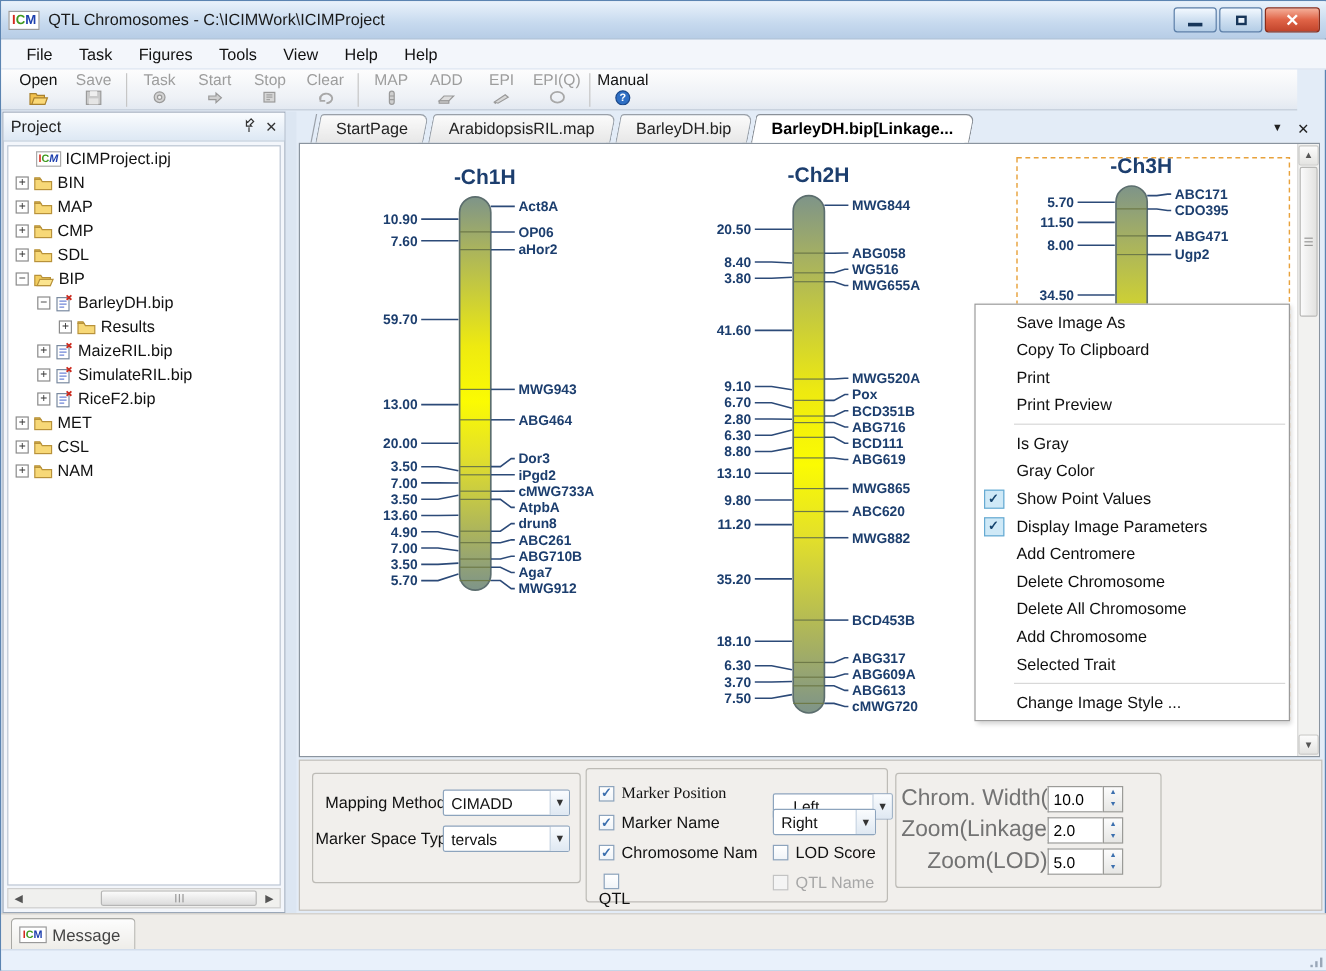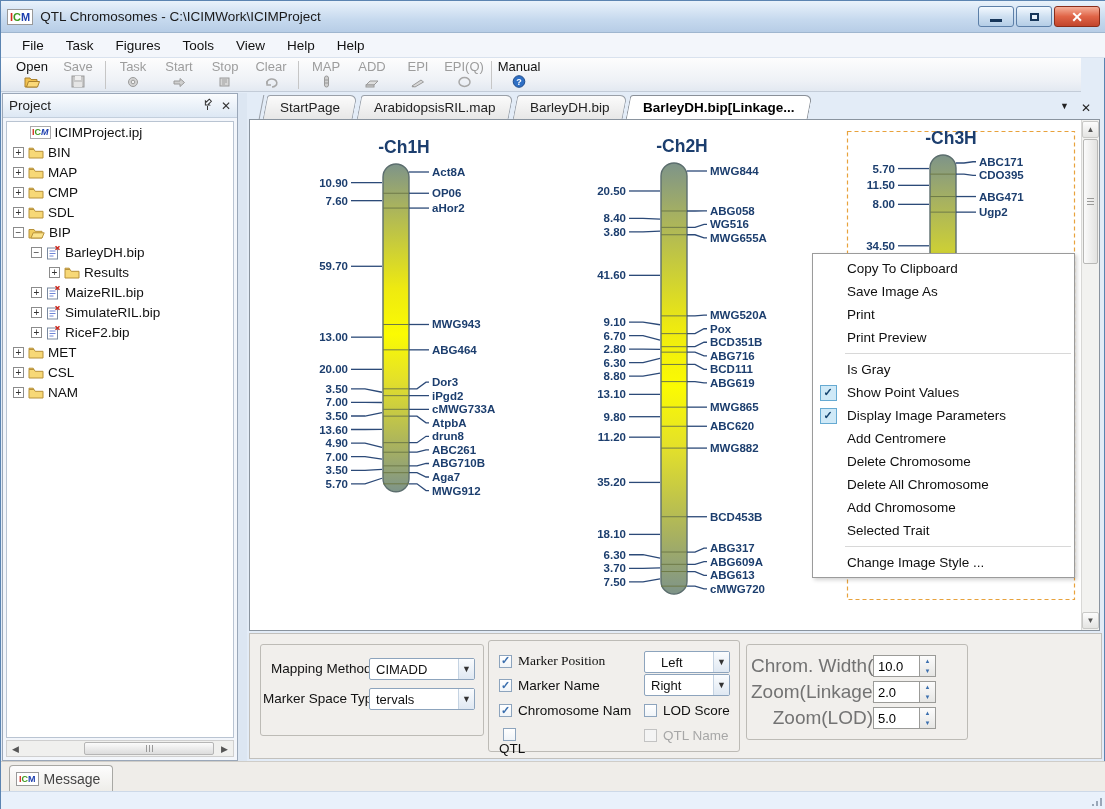--- a/index.html
+++ b/index.html
@@ -639,38 +639,42 @@
             <text x="645" y="88.34" text-anchor="end" font-size="11.5" font-weight="bold" fill="#1c3e6e">8.00</text>
             <polyline points="648,125.7775 662,125.7775 679,125.7775" fill="none" stroke="#2c4a78" stroke-width="1.3"></polyline>
             <text x="645" y="129.7775" text-anchor="end" font-size="11.5" font-weight="bold" fill="#1c3e6e">34.50</text>
           </g>
         </svg>
 
       
       <div class="ctxmenu" id="ctxmenu">
           <div class="cm-item">
             <span class="cm-gutter"></span>
+            <span class="cm-label">Save Image As</span>
+          </div>
+          <div class="cm-item">
+            <span class="cm-gutter"></span>
             <span class="cm-label">Copy To Clipboard</span>
           </div>
           <div class="cm-item">
             <span class="cm-gutter"></span>
-            <span class="cm-label">Save Image As</span>
-          </div>
-          <div class="cm-item">
-            <span class="cm-gutter"></span>
             <span class="cm-label">Print</span>
           </div>
           <div class="cm-item">
             <span class="cm-gutter"></span>
             <span class="cm-label">Print Preview</span>
           </div>
           <div class="cm-sep"></div>
           <div class="cm-item">
             <span class="cm-gutter"></span>
             <span class="cm-label">Is Gray</span>
+          </div>
+          <div class="cm-item">
+            <span class="cm-gutter"></span>
+            <span class="cm-label">Gray Color</span>
           </div>
           <div class="cm-item">
             <span class="cm-gutter">
               <span class="cm-check">✓</span>
             </span>
             <span class="cm-label">Show Point Values</span>
           </div>
           <div class="cm-item">
             <span class="cm-gutter">
               <span class="cm-check">✓</span>
@@ -730,21 +734,21 @@
           <span class="ctext">tervals</span>
           <span class="carrow">▼</span>
         </div>
       </div>
 
       <div class="groupbox gb2">
         <span class="cbrow" style="left:10px; top:12px;font-family:Liberation Serif, serif;">
           <span class="cb checked"></span>
           <span class="cblabel">Marker Position</span>
         </span>
-        <div class="combo" style="left:155px; top:10px; width:86px;padding-left:16px;">
+        <div class="combo" style="left:155px; top:20px; width:100px;padding-left:16px;">
           <span class="ctext">Left</span>
           <span class="carrow">▼</span>
         </div>
         <span class="cbrow" style="left:10px; top:37px;">
           <span class="cb checked"></span>
           <span class="cblabel">Marker Name</span>
         </span>
         <div class="combo" style="left:155px; top:33px; width:86px;">
           <span class="ctext">Right</span>
           <span class="carrow">▼</span>

